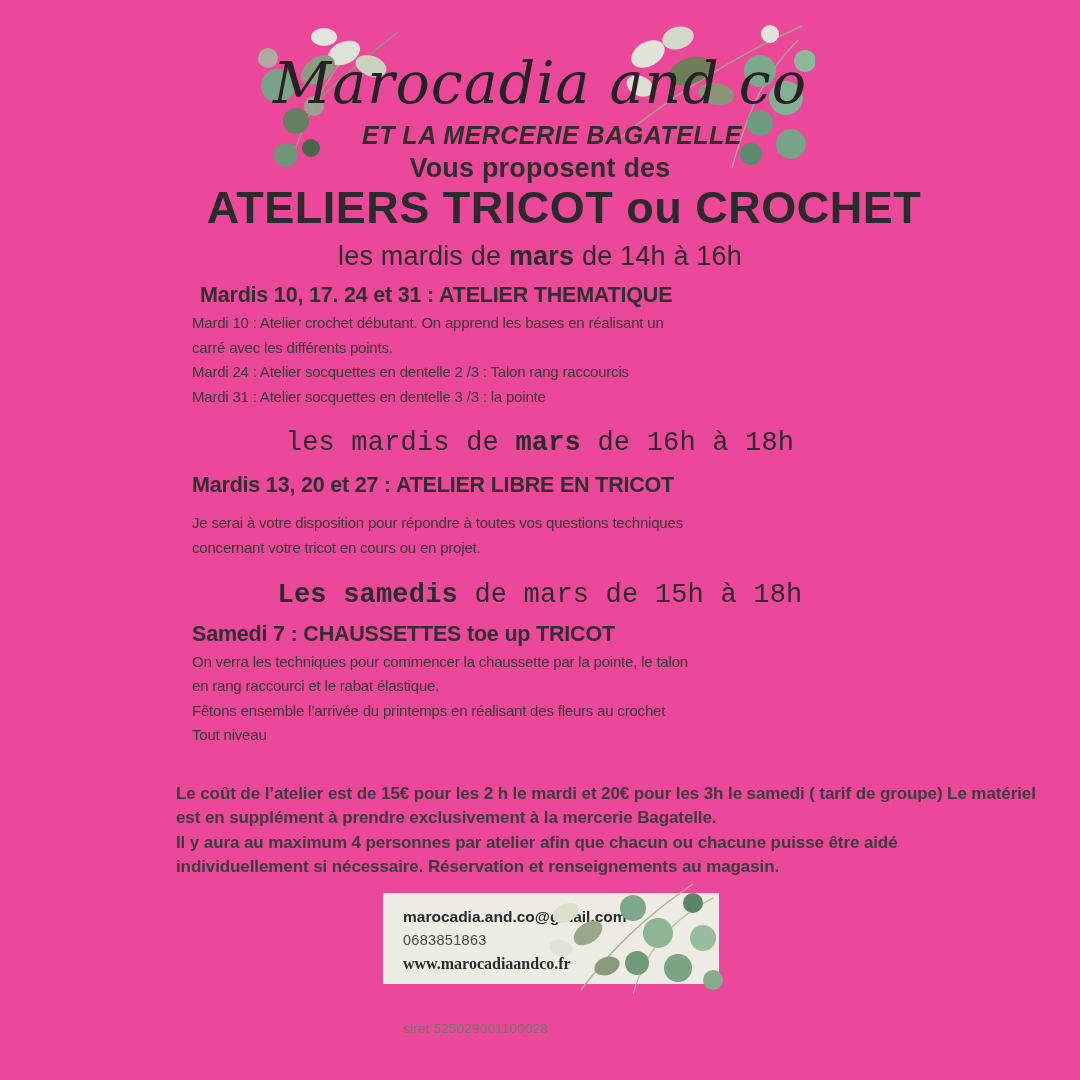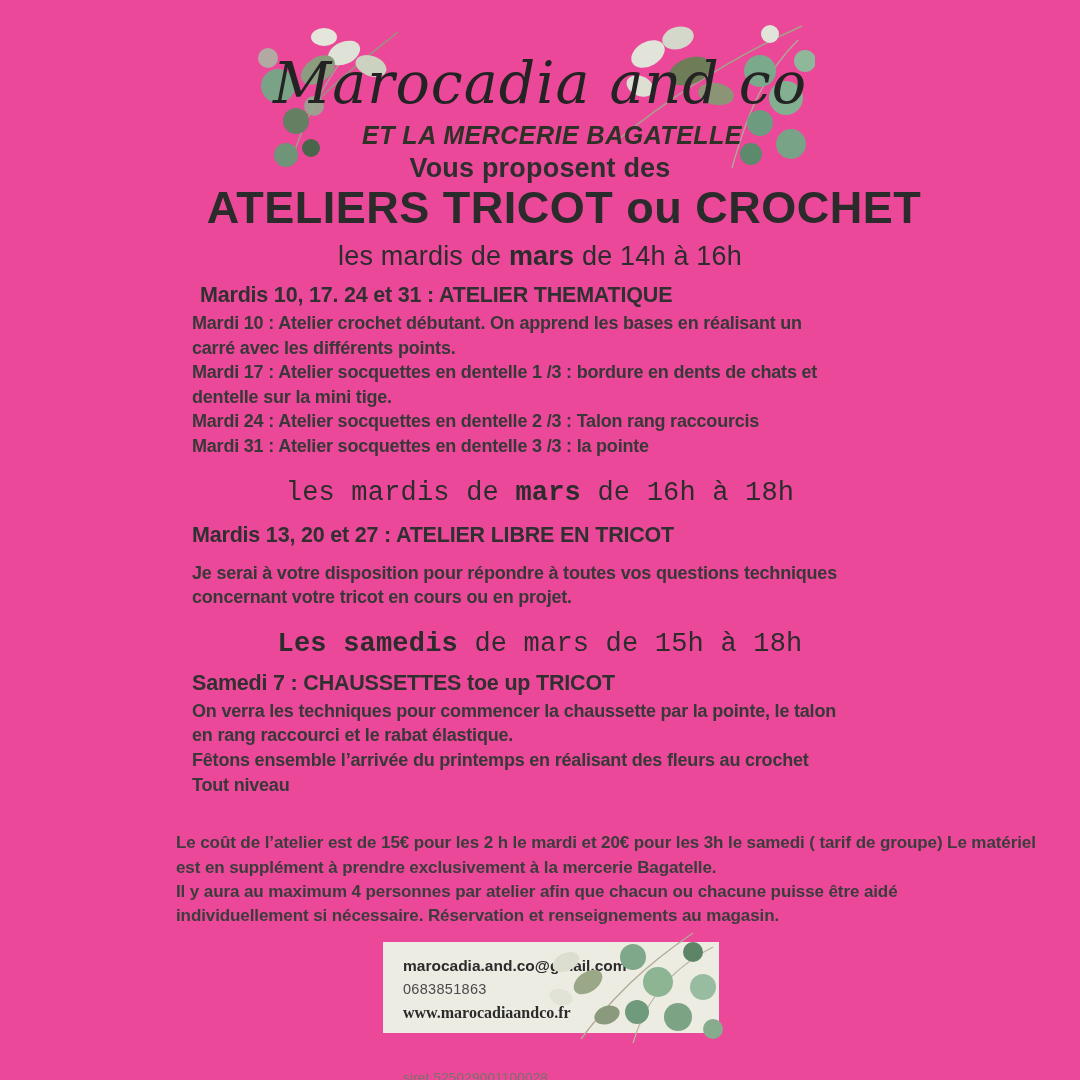--- a/index.html
+++ b/index.html
@@ -38,22 +38,22 @@
   .h2 .hb { font-weight:700; }
   .h2-1 { position:absolute; top:240px; left:0; }
   
   main { position:relative; }
   .sub {
     margin:0 0 3px 192px; font-size:21.5px; font-weight:700;
     color:#303030; line-height:26px; letter-spacing:-.2px;
   }
   .sub-indent { margin-left:200px; }
   .body {
-    margin:0 0 0 192px; font-size:18px; line-height:24.6px;
-    letter-spacing:-.2px; color:#383838; white-space:pre-line;font-weight:bold;
+    margin:0 0 0 192px; font-size:15px; line-height:24.6px;
+    letter-spacing:-.2px; color:#383838; white-space:pre-line;
   }
   .mt-h2  { margin-top:18px;font-family:Liberation Mono, monospace; }
   .mt-sub { margin-top:13px; }
   .mt-p   { margin-top:13px; }
   .mt-sub2{ margin-top:10px; }
   
   .notes { margin:34px 0 0 176px; }
   .note {
     margin:0; font-size:17px; line-height:24.4px; font-weight:700;
     color:#3c3c3c; letter-spacing:-.1px; white-space:pre-line;
@@ -113,22 +113,20 @@
     <h1 class="title">ATELIERS TRICOT ou CROCHET</h1>
 
     <h2 class="h2 h2-1"><span>les mardis de </span><span class="hb">mars</span><span>  de 14h à 16h</span></h2>
   </header>
 
   <main>
 
     <div class="sub sub-indent">Mardis 10, 17. 24  et 31 : ATELIER THEMATIQUE</div>
     <p class="body">Mardi 10 : Atelier crochet débutant. On apprend les bases en réalisant un
 carré avec les différents points.</p>
-    <p class="body">Mardi 17 : Atelier socquettes en dentelle 1 /3 : bordure en dents de chats et
-dentelle sur la mini tige.</p>
     <p class="body">Mardi 24 : Atelier socquettes en dentelle 2 /3 : Talon rang raccourcis</p>
     <p class="body">Mardi 31 : Atelier socquettes en dentelle 3 /3 : la pointe</p>
 
     <h2 class="h2 mt-h2"><span>les mardis de </span><span class="hb">mars</span><span>  de 16h à 18h</span></h2>
     <div class="sub mt-sub">Mardis 13, 20 et 27 : ATELIER LIBRE EN TRICOT</div>
     <p class="body mt-p">Je serai à votre disposition pour répondre à toutes vos questions techniques
 concernant votre tricot en cours ou en projet.</p>
 
     <h2 class="h2 mt-h2"><span></span><span class="hb">Les samedis</span><span> de mars de 15h à 18h</span></h2>
     <div class="sub mt-sub2">Samedi 7 : CHAUSSETTES toe up TRICOT</div>

